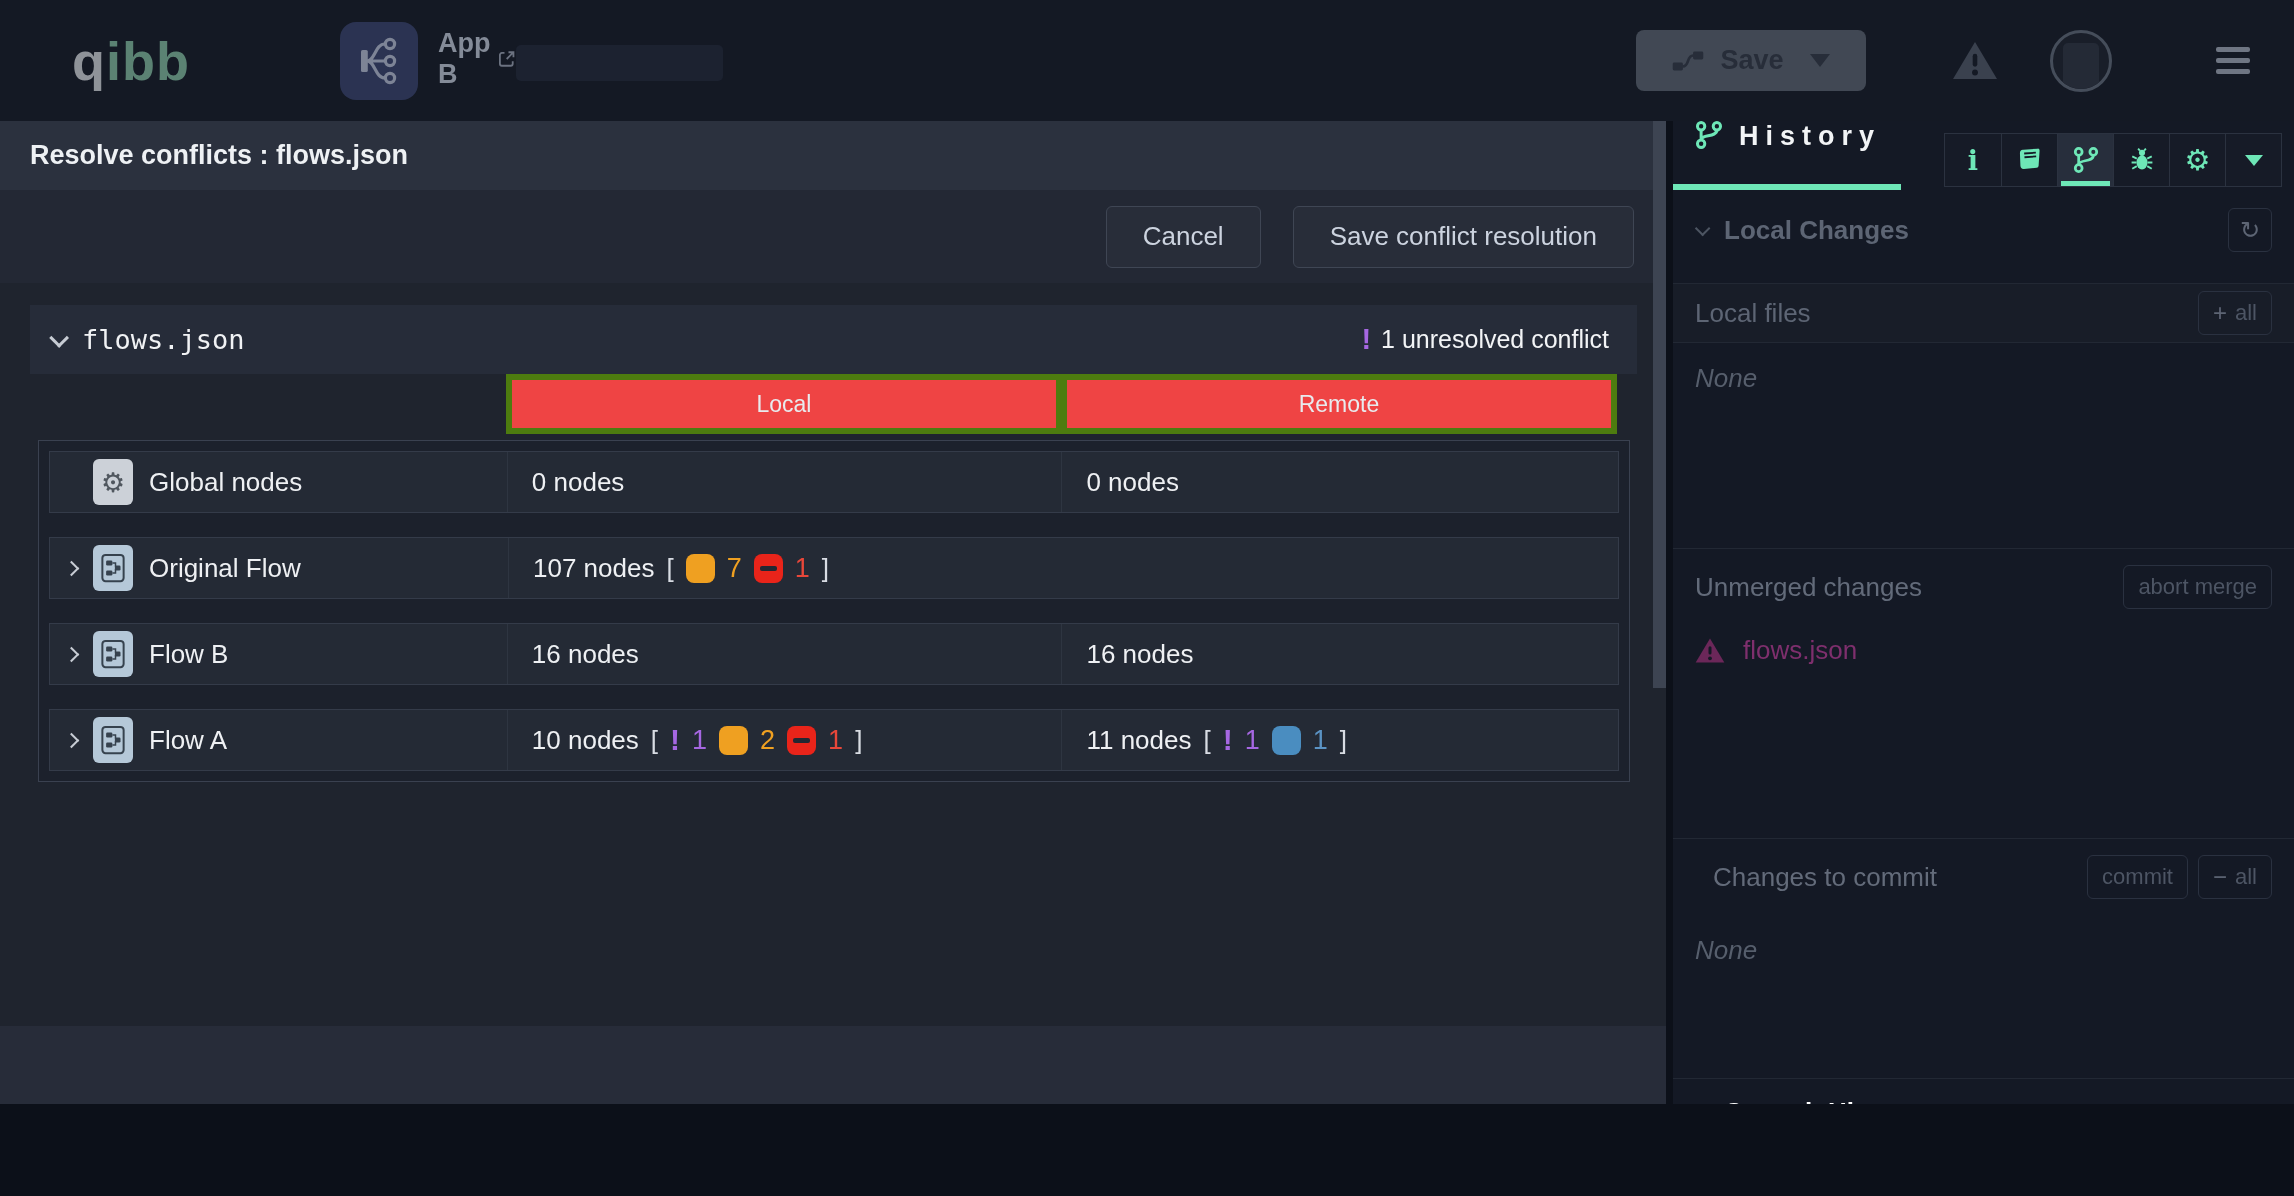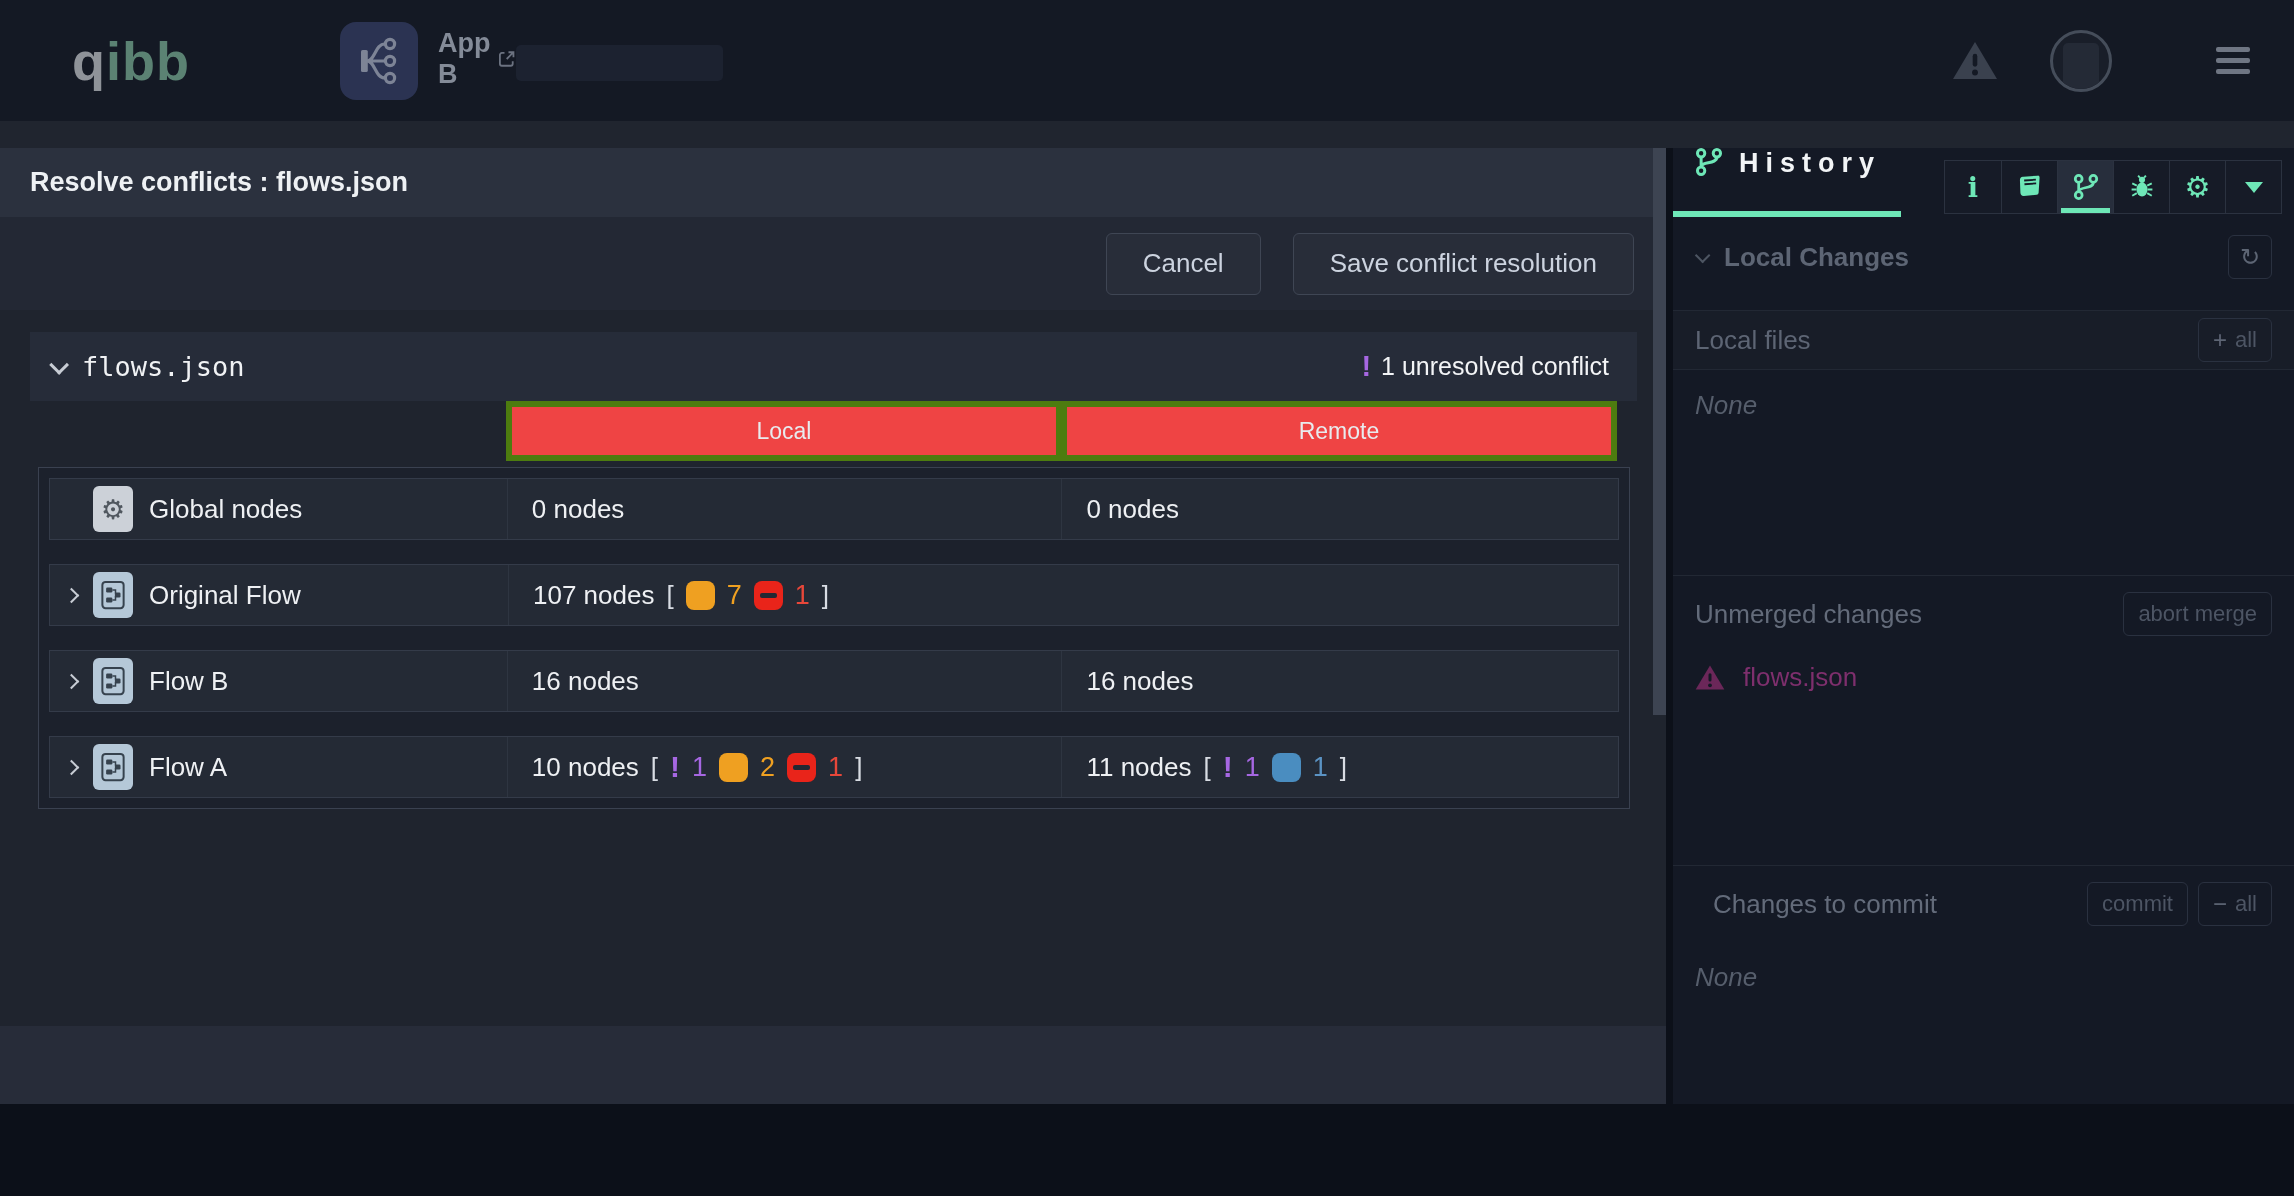--- a/index.html
+++ b/index.html
@@ -22,21 +22,21 @@
   .save-btn{width:230px;height:61px;border-radius:8px;background:#414854;display:flex;align-items:center;justify-content:center;gap:16px;cursor:default;}
   .save-btn .lbl{font-size:27px;font-weight:bold;color:#272d39;}
   .caret-dn-dark{width:0;height:0;border-left:10px solid transparent;border-right:10px solid transparent;border-top:13px solid #272d39;margin-left:10px;}
   .warn-top{margin-left:86px;display:flex;}
   .avatar{margin-left:52px;width:62px;height:62px;border-radius:50%;border:3px solid #454d5a;background:#191e29;display:flex;align-items:center;justify-content:center;overflow:hidden;}
   .avatar .inner{width:36px;height:46px;background:#242a36;border-radius:5px;margin-top:10px;}
   .burger{margin-left:104px;display:flex;flex-direction:column;gap:6px;}
   .burger i{display:block;width:34px;height:5px;border-radius:2px;background:#6f7683;}
 
   
-  .body-row{flex:1;display:flex;min-height:0;margin-top:27px;}
+  .body-row{flex:1;display:flex;min-height:0;}
   .main{width:1666px;flex:none;display:flex;flex-direction:column;background:#20252f;position:relative;}
   .vdivider{width:7px;flex:none;background:#0c1019;}
   .scroll-thumb{position:absolute;right:0;top:0;width:13px;height:567px;background:#3d4452;z-index:5;}
 
   .titlebar{height:69px;flex:none;background:#2b313e;display:flex;align-items:center;padding-left:30px;
             font-size:27px;font-weight:bold;color:#eef1f4;}
   .toolbar{height:93px;flex:none;background:#232834;display:flex;align-items:center;justify-content:flex-end;gap:32px;padding-right:32px;}
   .ghost-btn{height:62px;border:1px solid #3f4654;border-radius:6px;background:#282d39;color:#ccd3df;
              font-size:26px;font-family:"Liberation Sans",sans-serif;display:flex;align-items:center;padding:0 36px;cursor:pointer;}
   .content{flex:1;background:#1f242e;}
@@ -152,20 +152,31 @@
               <path d="M6.2 3H4a1.6 1.6 0 0 0-1.6 1.6V12A1.6 1.6 0 0 0 4 13.6h7.4A1.6 1.6 0 0 0 13 12V9.8"></path>
               <path d="M9.5 2.4h4.1v4.1M13.4 2.6 8 8"></path>
             </g>
           </svg>
         </div>
         <div class="app-sub"></div>
       </div>
     </div>
 
     <div class="topbar-right">
+      <div class="save-btn">
+        <svg width="32" height="24" viewBox="0 0 22 16">
+          <g fill="#272d39">
+            <rect x="0.5" y="9" width="7" height="5.5" rx="1"></rect>
+            <rect x="14.5" y="1.5" width="7" height="5.5" rx="1"></rect>
+          </g>
+          <path d="M7.5 11.8 C12 11.8 10 4.2 14.5 4.2" fill="none" stroke="#272d39" stroke-width="1.8"></path>
+        </svg>
+        <span class="lbl">Save</span>
+        <span class="caret-dn-dark"></span>
+      </div>
       <div class="warn-top">
         <svg width="46" height="41" viewBox="0 0 18 16">
           <path d="M9 .8 17.6 15.2H.4z" fill="#3a414e"></path>
           <rect x="8.1" y="5.4" width="1.8" height="5" rx=".9" fill="#141924"></rect>
           <circle cx="9" cy="12.7" r="1.15" fill="#141924"></circle>
         </svg>
       </div>
       <div class="avatar">
           <div class="inner"></div>
         </div>

